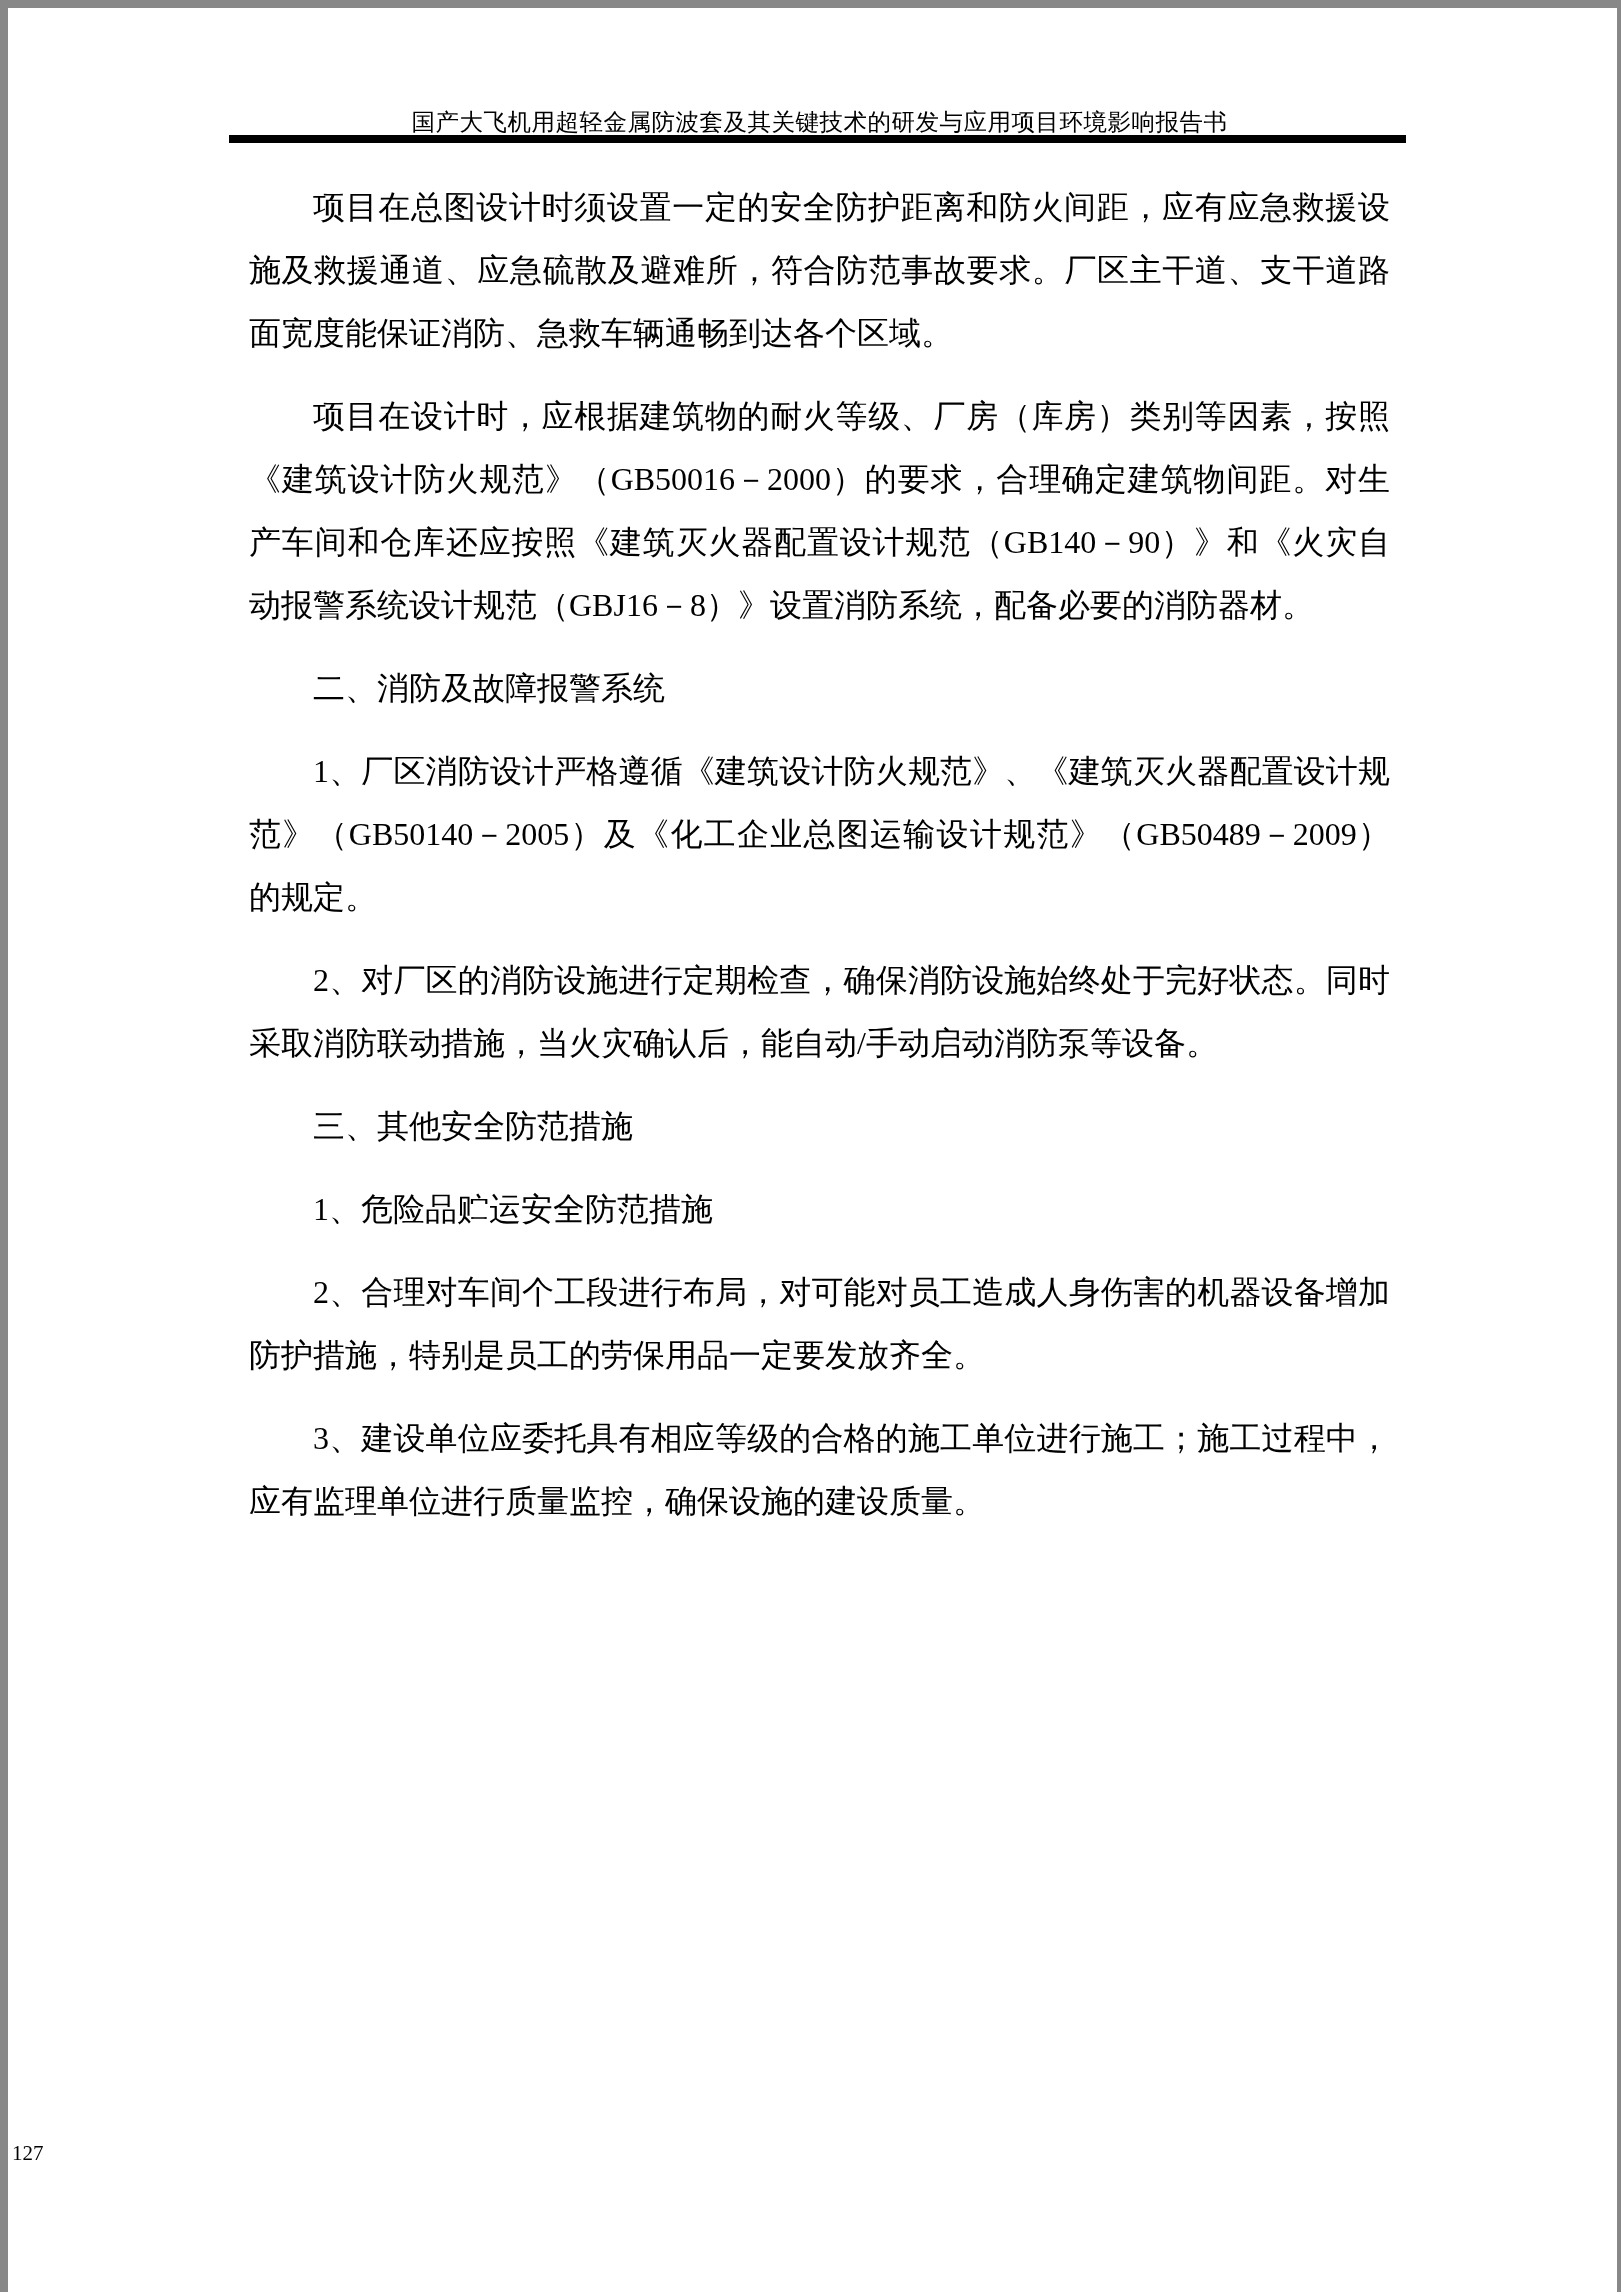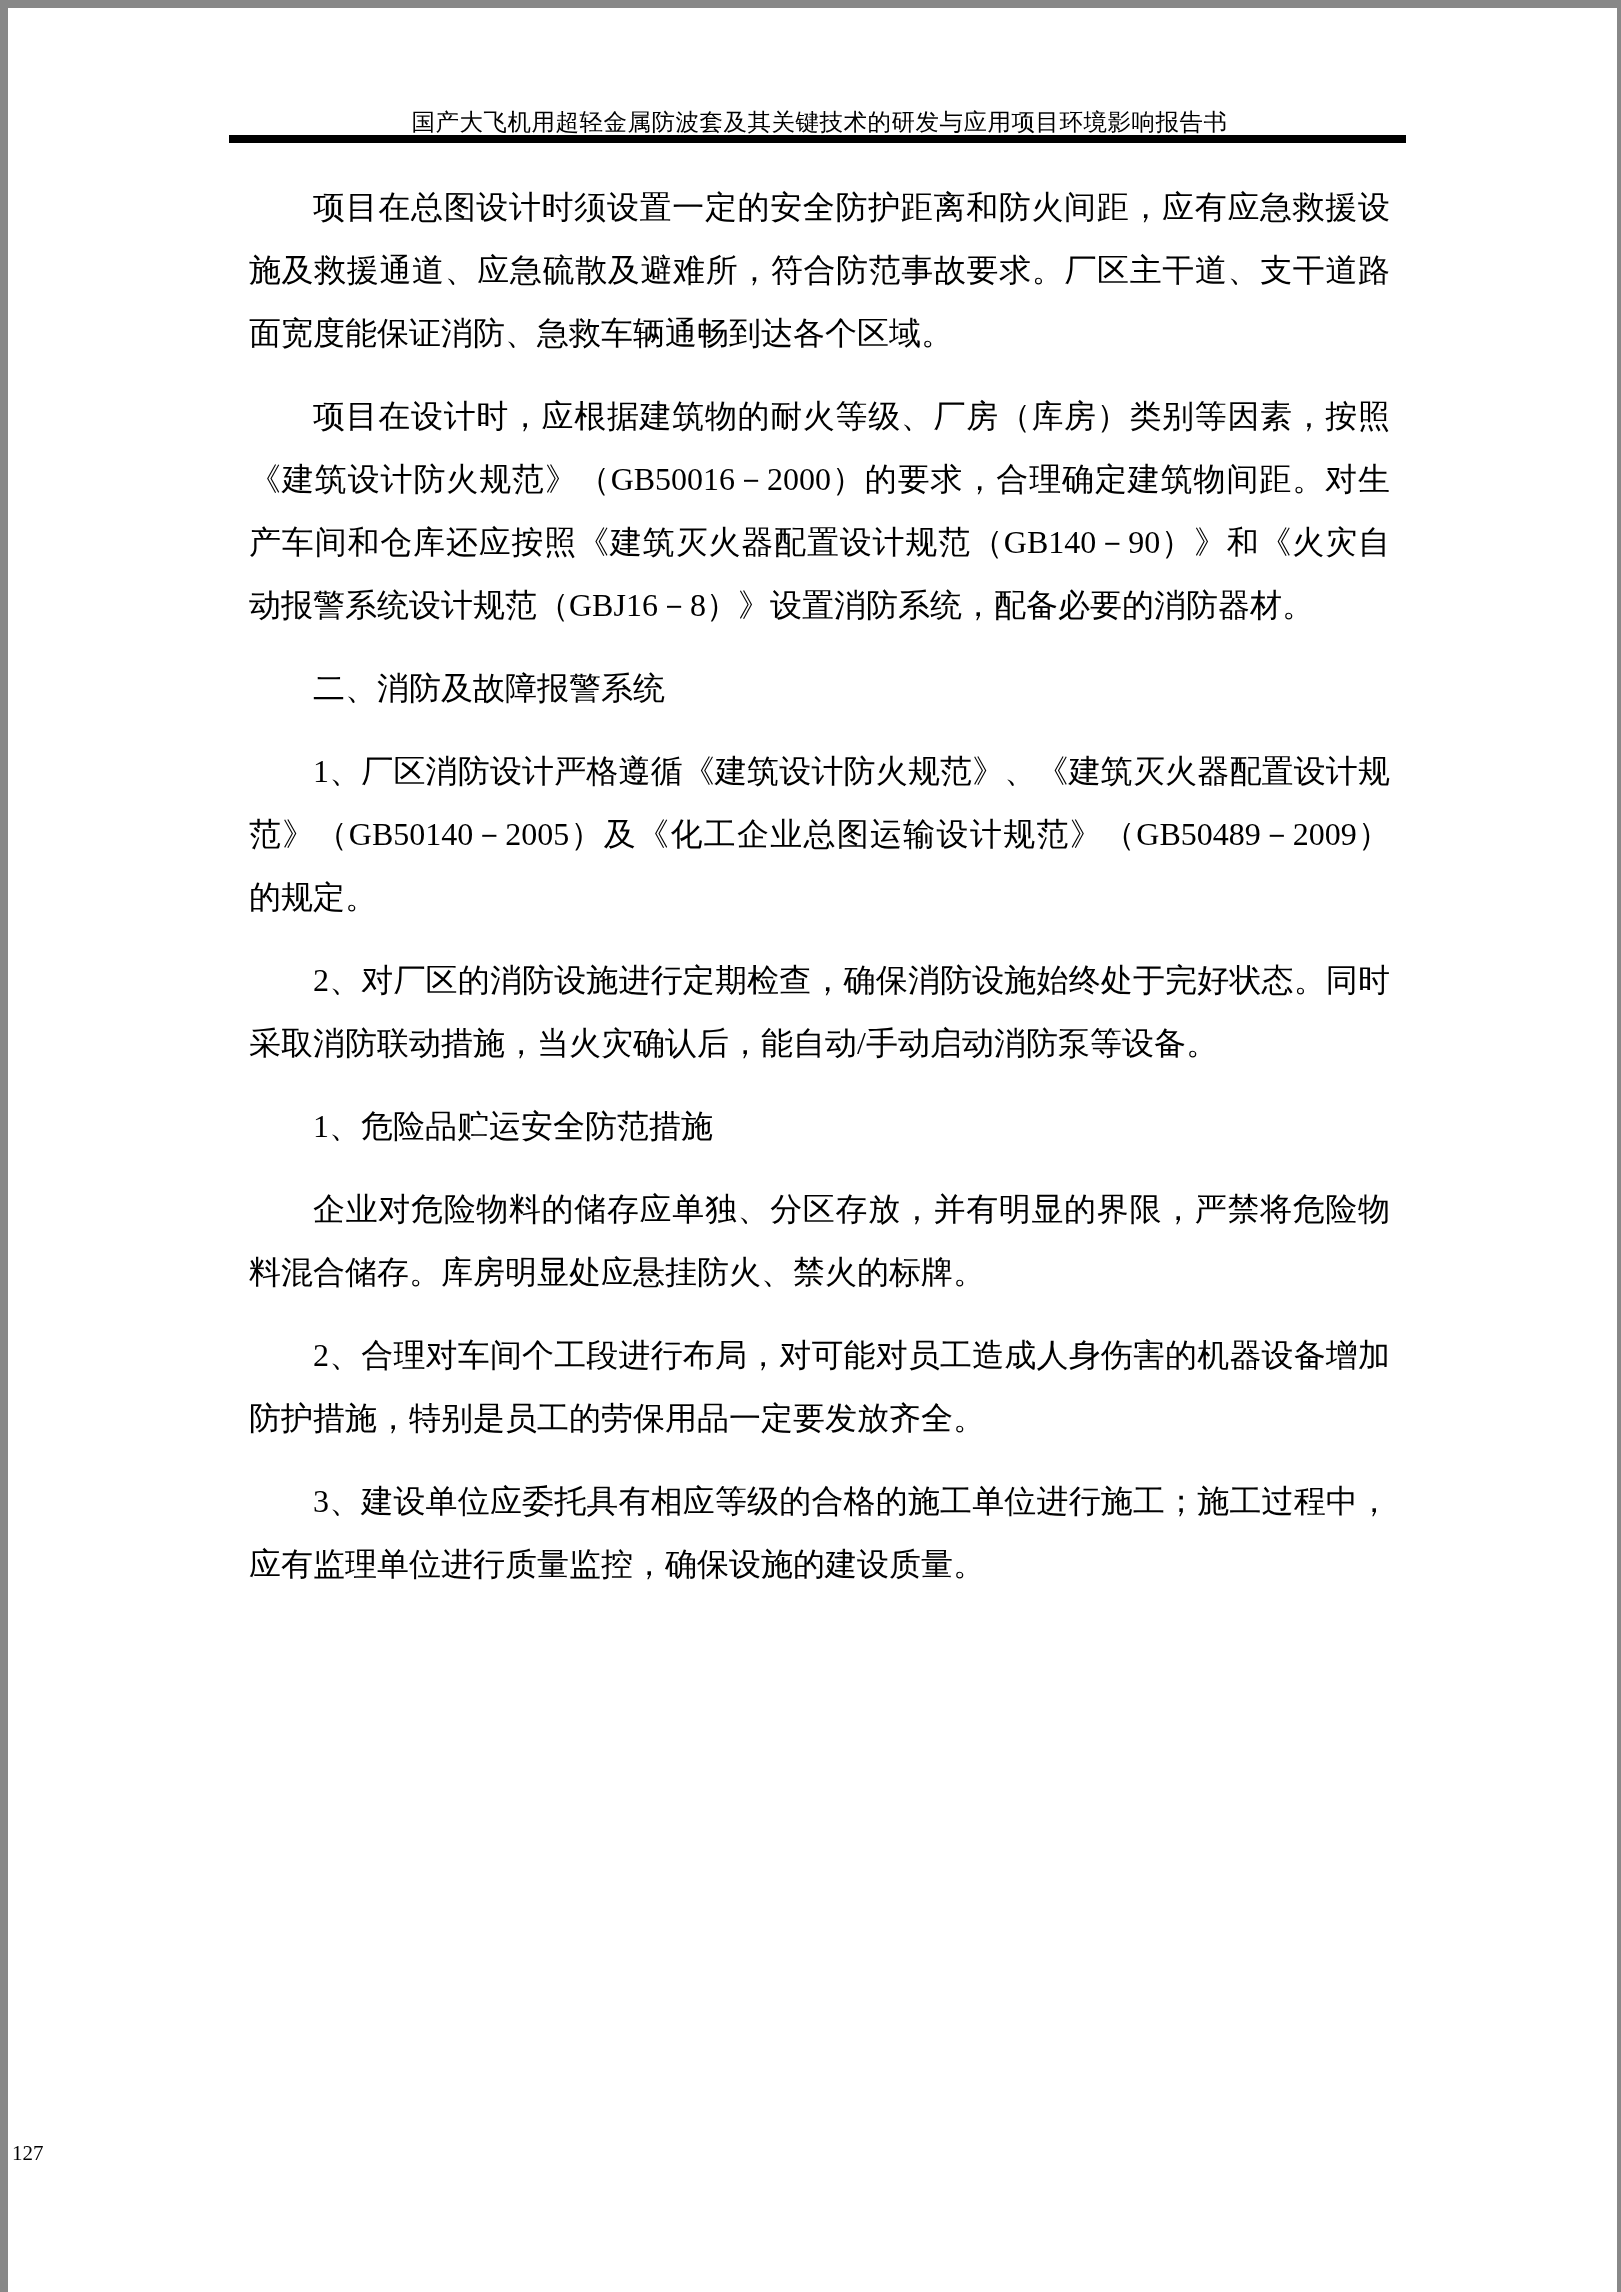--- a/index.html
+++ b/index.html
@@ -64,22 +64,22 @@
   <div class="header-title">国产大飞机用超轻金属防波套及其关键技术的研发与应用项目环境影响报告书</div>
 
   <div class="header-rule"></div>
 
   <div class="content">
     <p>项目在总图设计时须设置一定的安全防护距离和防火间距，应有应急救援设施及救援通道、应急硫散及避难所，符合防范事故要求。厂区主干道、支干道路面宽度能保证消防、急救车辆通畅到达各个区域。</p>
     <p>项目在设计时，应根据建筑物的耐火等级、厂房（库房）类别等因素，按照《建筑设计防火规范》（GB50016－2000）的要求，合理确定建筑物间距。对生产车间和仓库还应按照《建筑灭火器配置设计规范（GB140－90）》和《火灾自动报警系统设计规范（GBJ16－8）》设置消防系统，配备必要的消防器材。</p>
     <p>二、消防及故障报警系统</p>
     <p>1、厂区消防设计严格遵循《建筑设计防火规范》、《建筑灭火器配置设计规范》（GB50140－2005）及《化工企业总图运输设计规范》（GB50489－2009）的规定。</p>
     <p>2、对厂区的消防设施进行定期检查，确保消防设施始终处于完好状态。同时采取消防联动措施，当火灾确认后，能自动/手动启动消防泵等设备。</p>
+    <p>三、其他安全防范措施</p>
     <p>1、危险品贮运安全防范措施</p>
-    <p>企业对危险物料的储存应单独、分区存放，并有明显的界限，严禁将危险物料混合储存。库房明显处应悬挂防火、禁火的标牌。</p>
     <p>2、合理对车间个工段进行布局，对可能对员工造成人身伤害的机器设备增加防护措施，特别是员工的劳保用品一定要发放齐全。</p>
     <p>3、建设单位应委托具有相应等级的合格的施工单位进行施工；施工过程中，应有监理单位进行质量监控，确保设施的建设质量。</p>
   </div>
 
   <div class="page-number">127</div>
 
 </div>
 
 
 </body></html>

